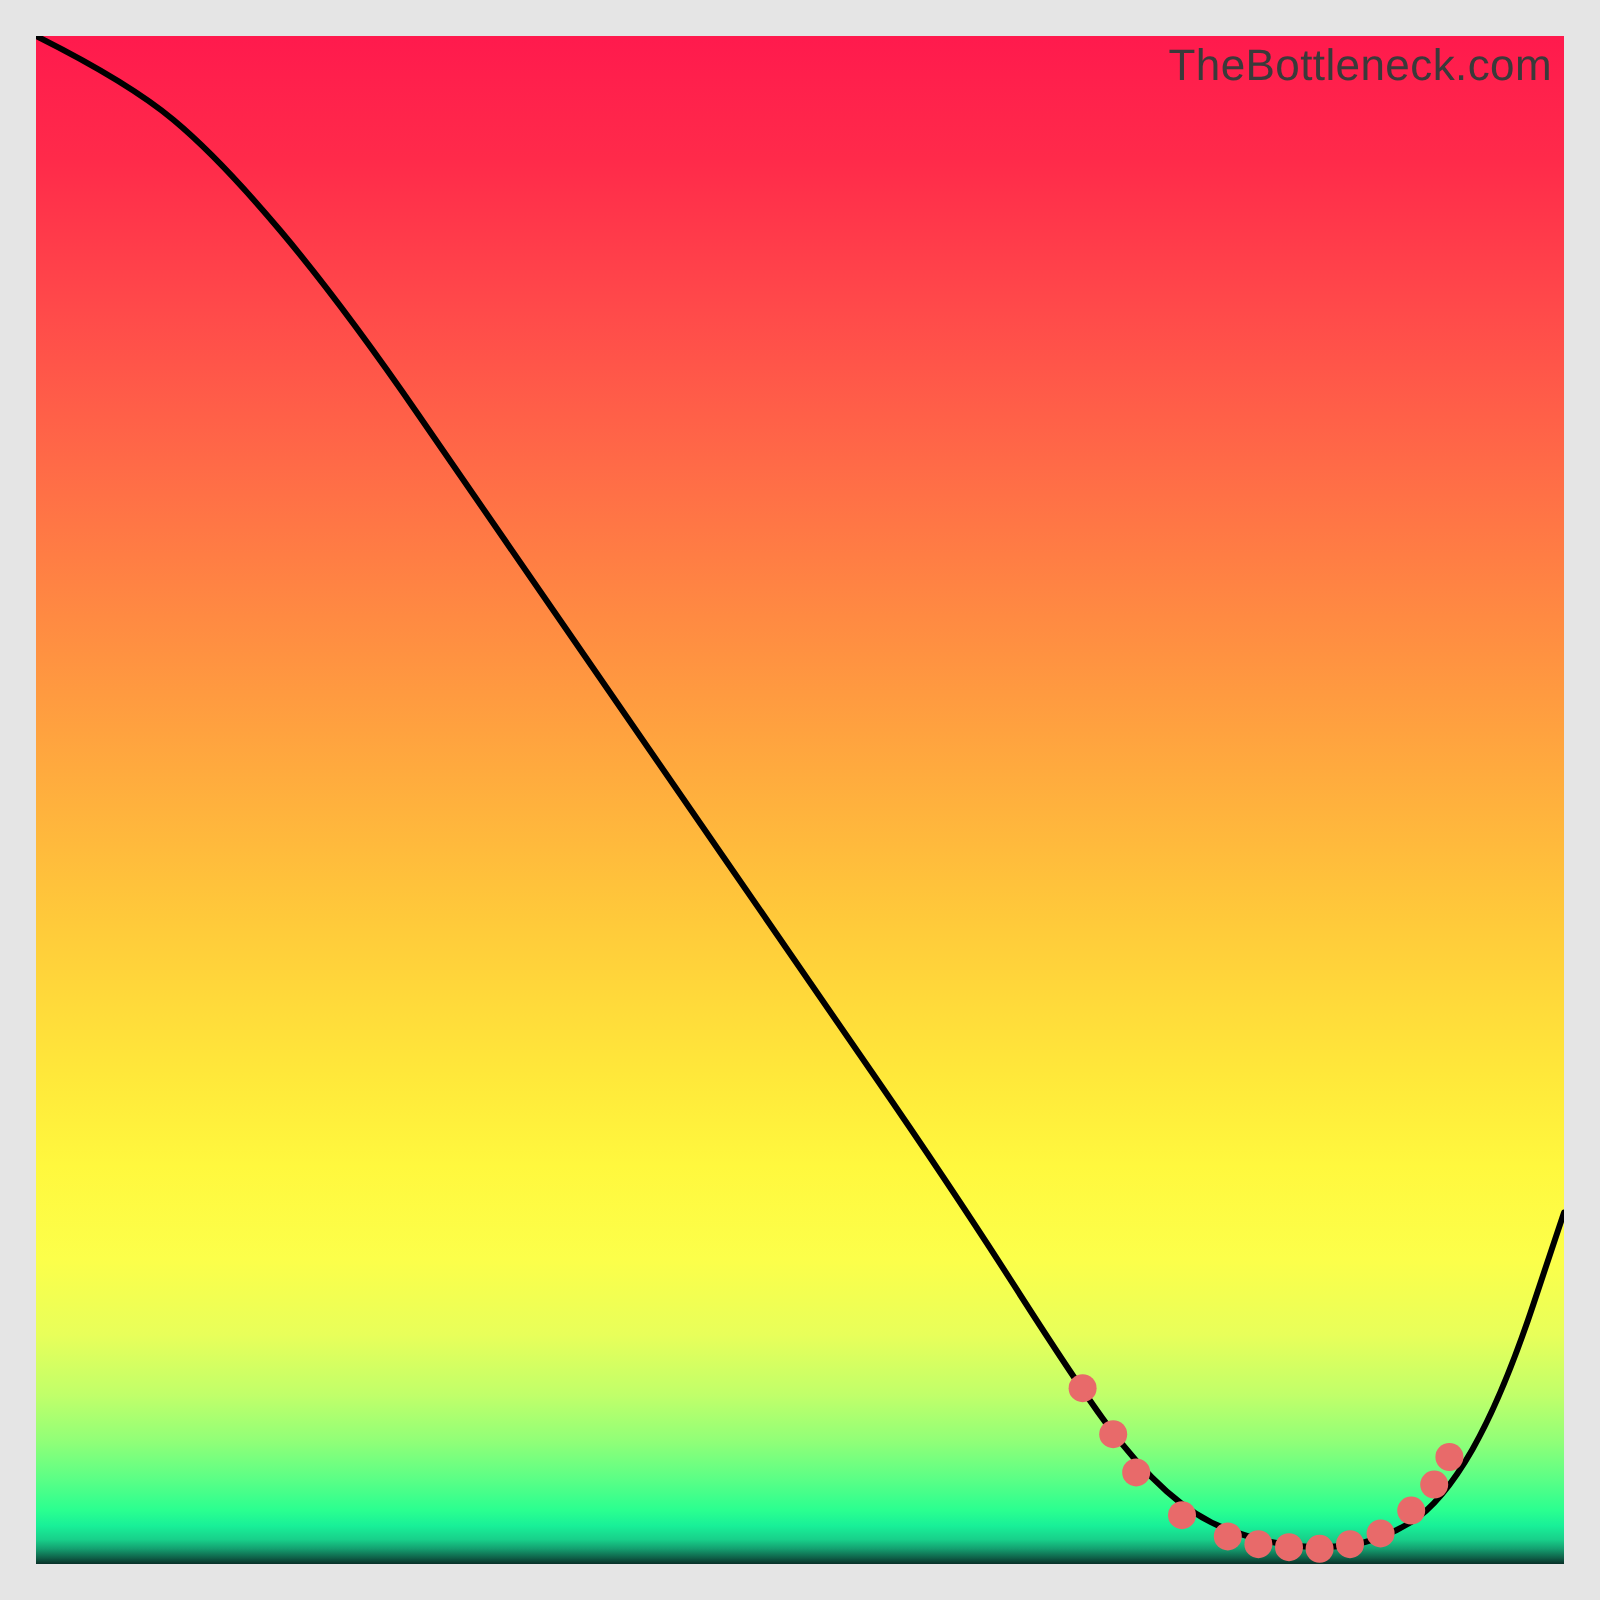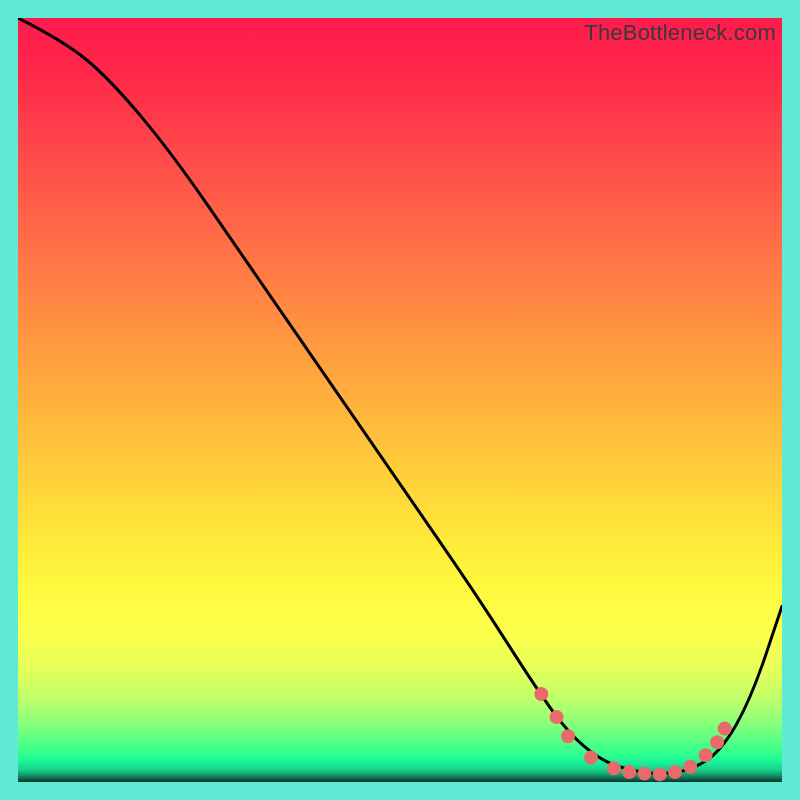--- a/index.html
+++ b/index.html
@@ -1,21 +1,21 @@
 <!DOCTYPE html>
 <html><head>
 <meta charset="utf-8">
 <style>
   * { margin: 0; padding: 0; box-sizing: border-box; }
   html, body { width: 800px; height: 800px; overflow: hidden; }
   .chart-container {
     position: relative;
     width: 800px;
     height: 800px;
-    background: #5eead4;
+    background: #e5e5e5;
     padding-left: 20px;
   }
   .plot-area {
     position: absolute;
     left: 18px;
     top: 18px;
     width: 764px;
     height: 764px;
     overflow: hidden;
   }

